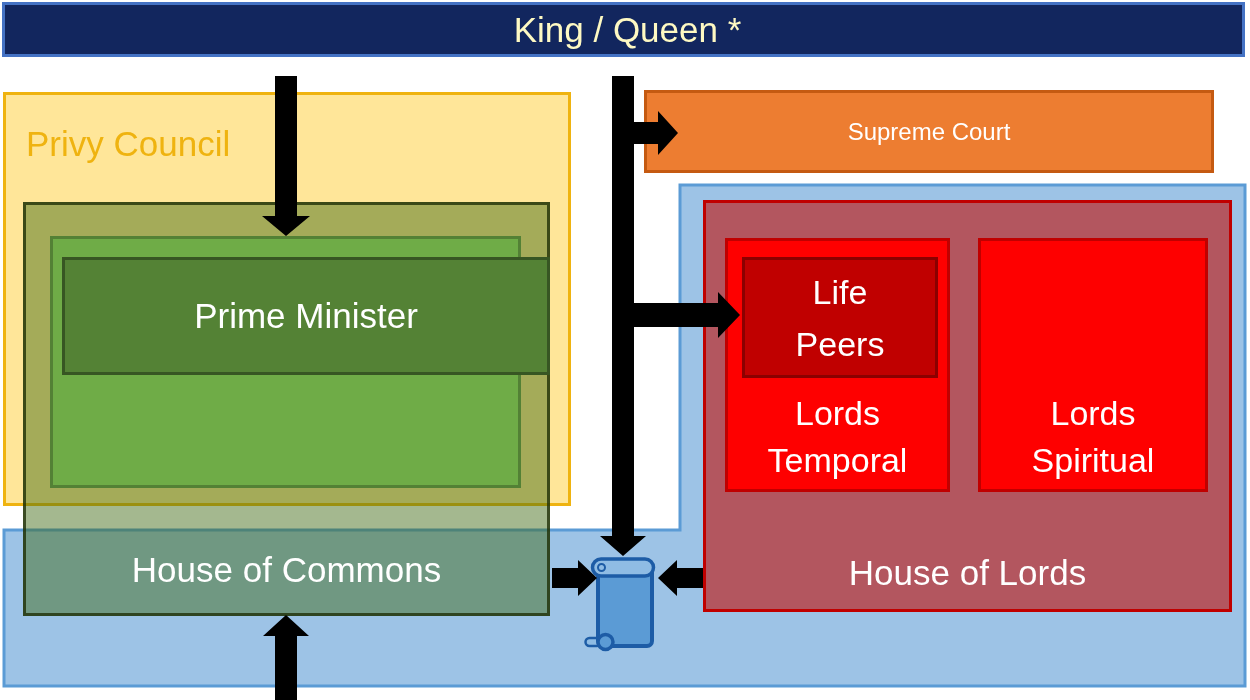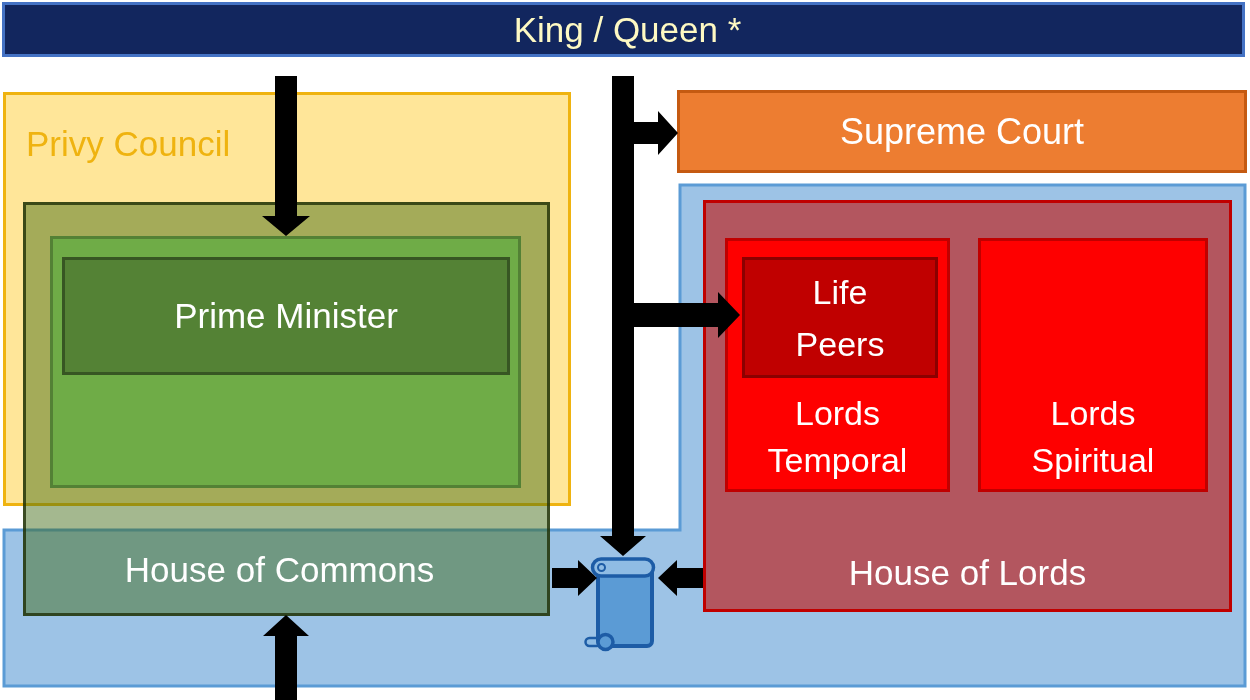--- a/index.html
+++ b/index.html
@@ -22,22 +22,22 @@
     left:2px;top:2px;width:1243px;height:55px;
     background:#12265E;border:3px solid #4472C4;
     display:flex;align-items:center;justify-content:center;
     color:#fef9c3;font-size:35px;padding-left:8px;
   }
   
   #privy{left:3px;top:92px;width:568px;height:414px;background:#FFE699;border:3px solid #EFB310;}
   #privy-label{left:26px;top:104px;width:auto;color:#EFB310;justify-content:flex-start;margin-top:16px;}
   
   #supreme{
-    left:677px;top:90px;width:570px;height:83px;background:#ED7D31;border:3px solid #C55A11;
-    display:flex;align-items:center;justify-content:center;color:#ffffff;font-size:36px;
+    left:644px;top:90px;width:570px;height:83px;background:#ED7D31;border:3px solid #C55A11;
+    display:flex;align-items:center;justify-content:center;color:#ffffff;font-size:24px;
   }
   
   #parliament-label{left:26px;top:628px;color:#5B9BD5;justify-content:flex-start;}
   
   #lords{left:703px;top:200px;width:529px;height:412px;background:#B3565F;border:3px solid #C00000;}
   #lords-temporal{left:725px;top:238px;width:225px;height:254px;background:#FE0000;border:3px solid #C00000;}
   #lords-spiritual{left:978px;top:238px;width:230px;height:254px;background:#FE0000;border:3px solid #C00000;}
   #life-peers{
     left:742px;top:257px;width:196px;height:121px;background:#C00000;border:3px solid #8B0000;
     display:flex;align-items:center;justify-content:center;
@@ -46,25 +46,25 @@
   #lt-label{left:725px;top:390px;width:225px;font-size:34px;line-height:47px;}
   #ls-label{left:978px;top:390px;width:230px;font-size:34px;line-height:47px;}
   #lords-label{left:703px;top:549px;width:529px;height:48px;}
   
   #commons{
     left:23px;top:202px;width:527px;height:414px;
     background:rgba(62,104,16,0.47);border:3px solid rgba(30,45,5,0.78);
   }
   #cabinet{left:50px;top:236px;width:471px;height:252px;background:#6FAC47;border:3px solid #538135;}
   #pm{
-    left:62px;top:257px;width:448px;height:118px;background:#548235;border:3px solid #375623;
+    left:62px;top:257px;width:488px;height:118px;background:#548235;border:3px solid #375623;
     display:flex;align-items:center;justify-content:center;color:#ffffff;font-size:35px;
   }
   #cabinet-label{left:50px;top:414px;width:471px;height:48px;}
-  #commons-label{left:16px;top:546px;width:527px;height:48px;}
+  #commons-label{left:23px;top:546px;width:527px;height:48px;}
 </style>
 </head>
 <body>
 
 <div id="page">
 
   <div class="box" id="banner">
     <span>King / Queen *</span>
   </div>
 

